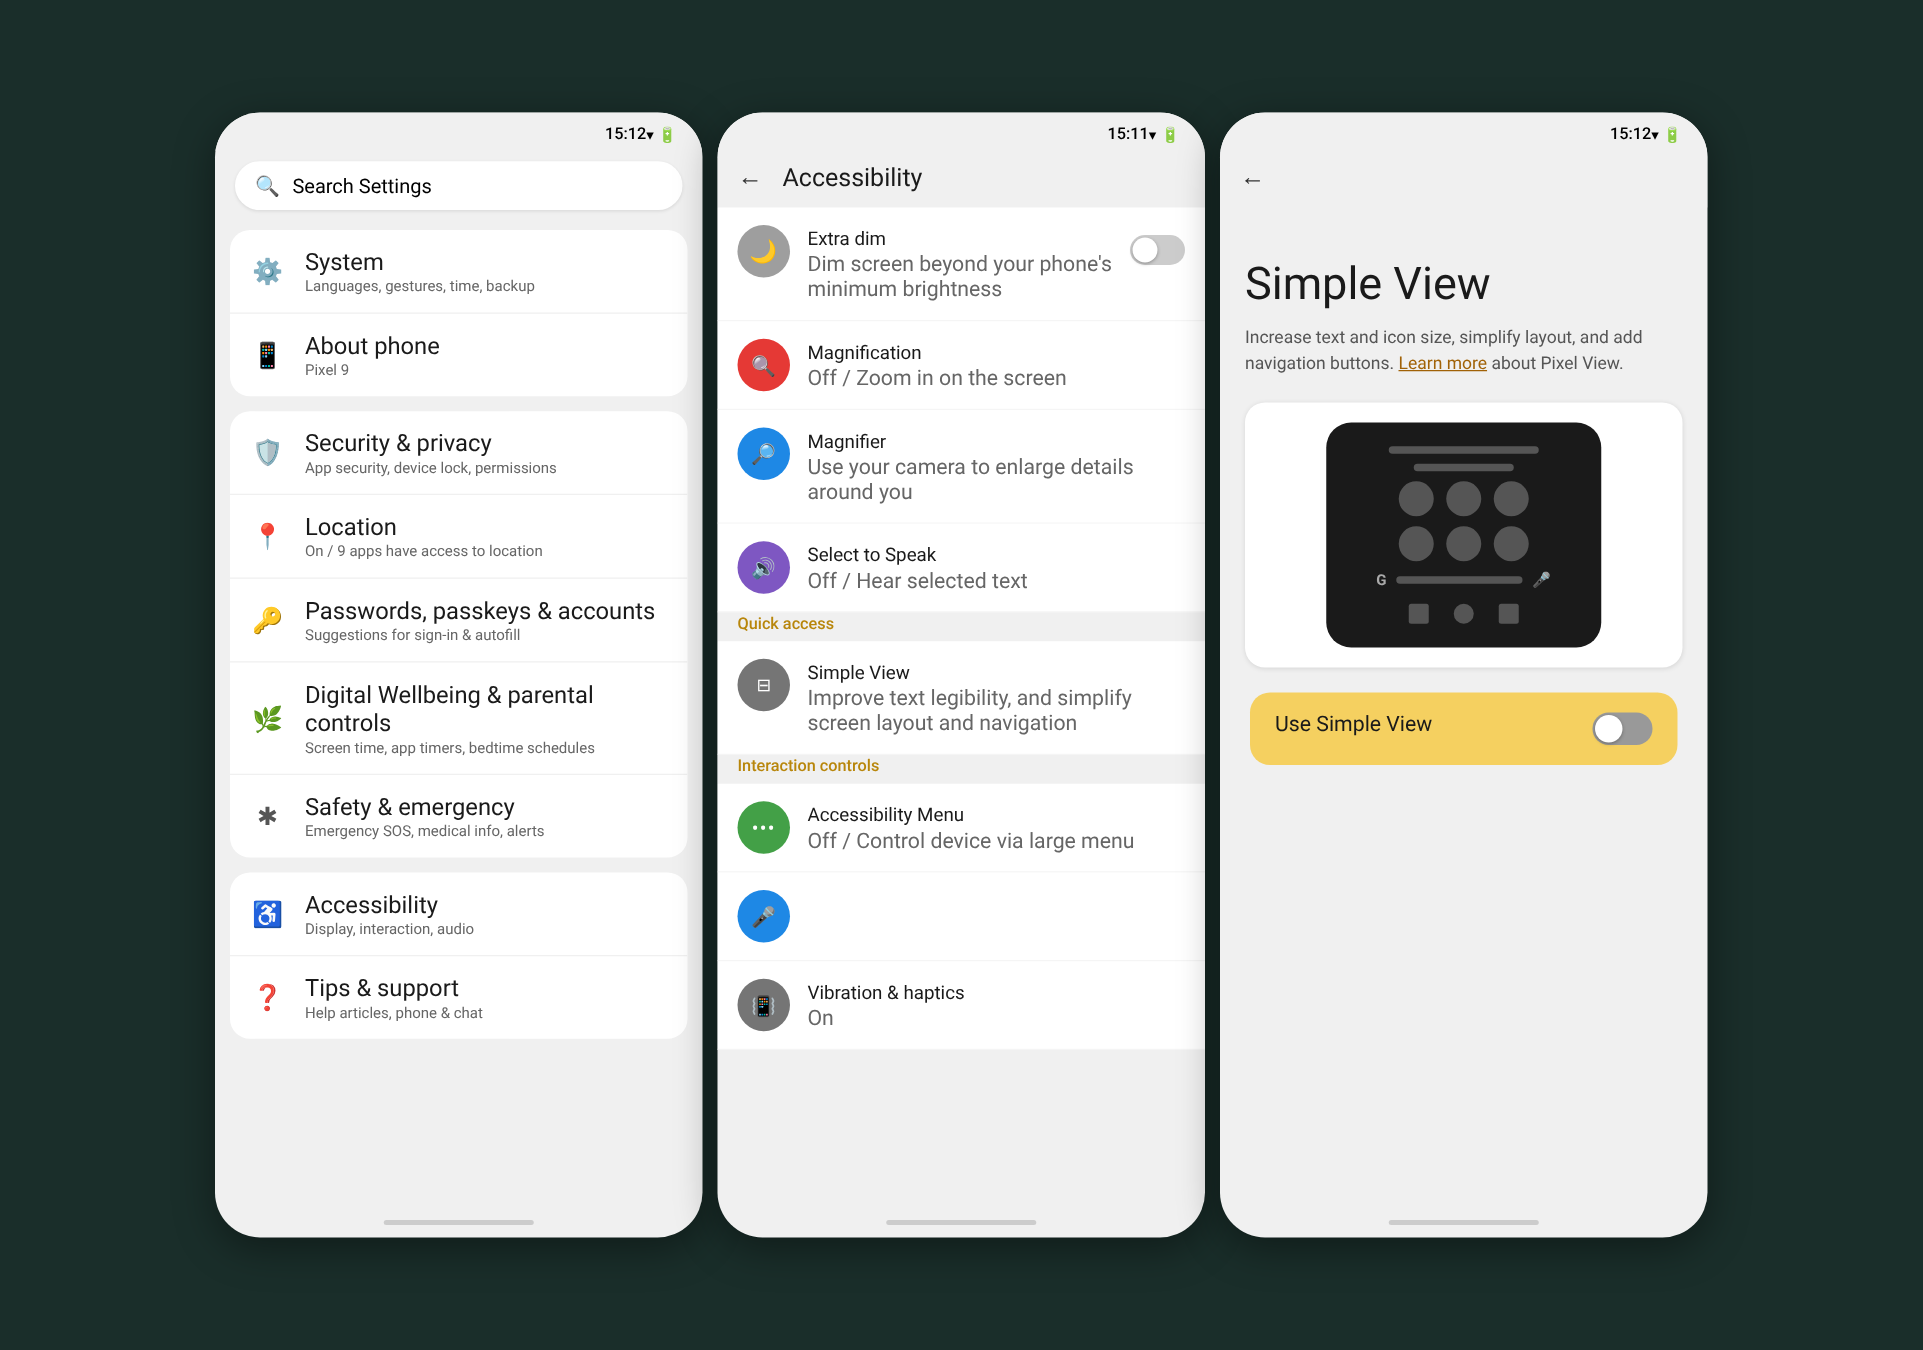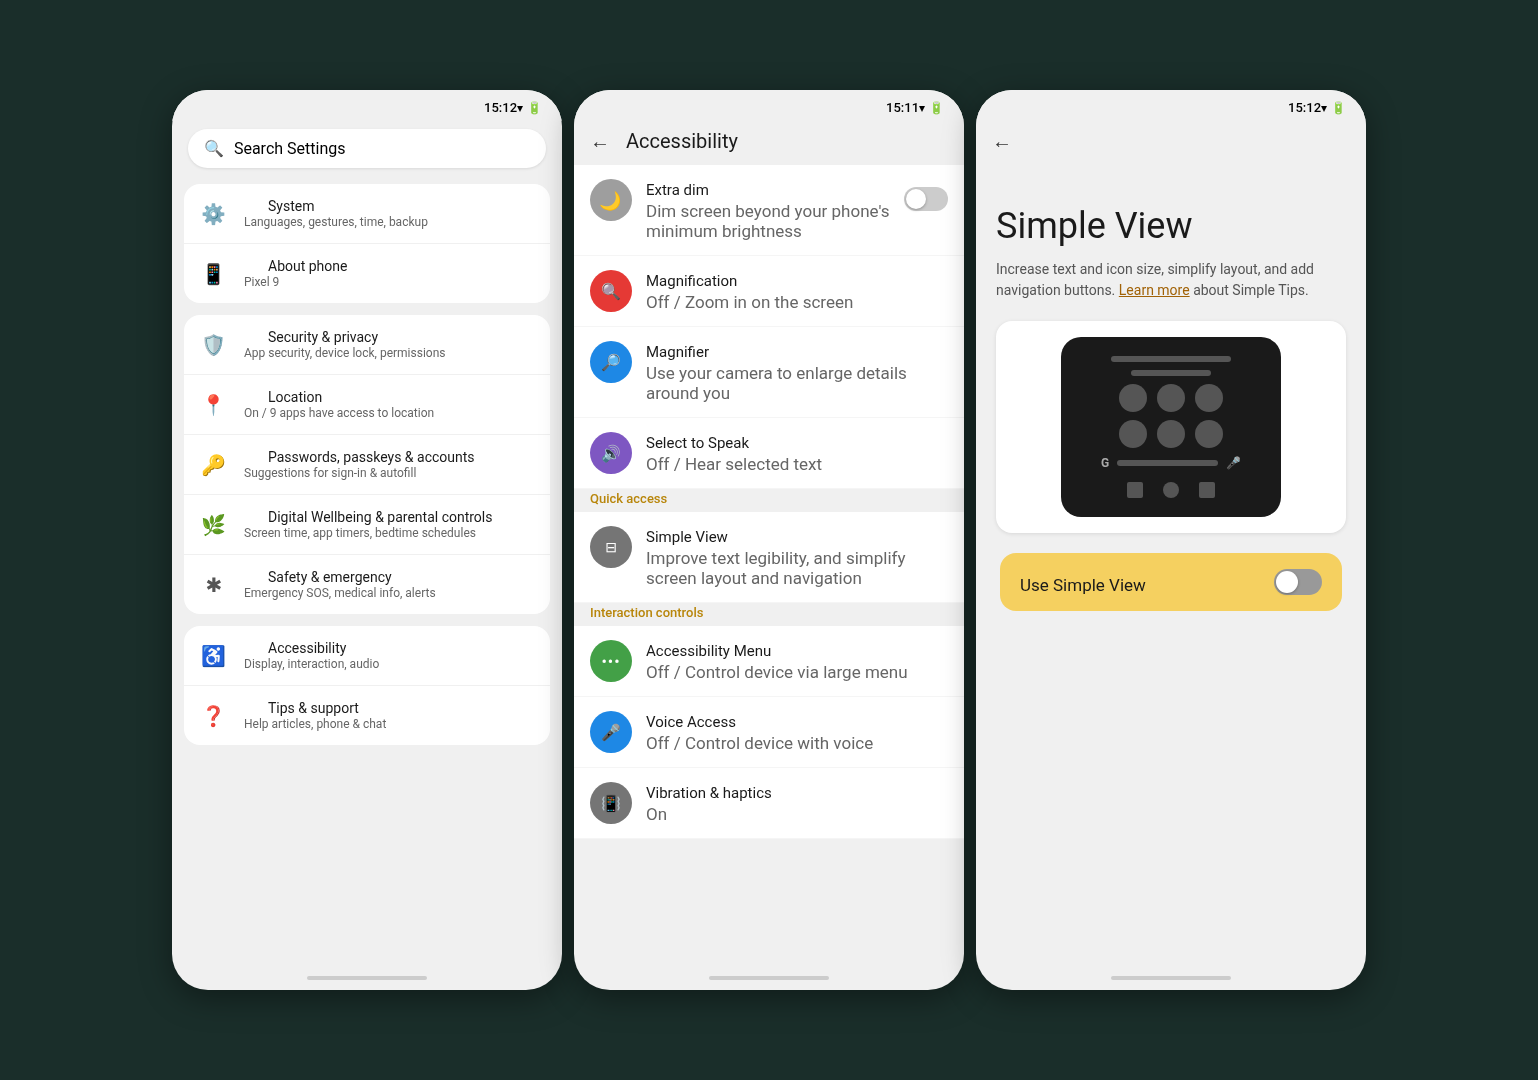--- a/index.html
+++ b/index.html
@@ -95,24 +95,23 @@
       flex-shrink: 0;
     }
     .settings-icon {
       font-size: 20px;
       color: #555;
     }
     .settings-text {
       flex: 1;
     }
     .settings-title {
-      font-size: 14px;
+      font-size: 19px;
       color: #1a1a1a;
       font-weight: 400;
-      margin-left: 24px;
     }
     .settings-subtitle {
       font-size: 12px;
       color: #666;
       margin-top: 1px;
     }
     .home-indicator {
       width: 120px;
       height: 4px;
       background: #ccc;
@@ -295,21 +294,21 @@
     .preview-nav-item {
       width: 16px;
       height: 16px;
       border-radius: 2px;
       background: #555;
     }
     .sv-toggle-bar {
       background: #f5d060;
       border-radius: 16px;
       display: flex;
-      align-items: flex-end;
+      align-items: flex-start;
       justify-content: space-between;
       padding: 16px 20px;
       margin: 0 4px;
     }
     .sv-toggle-label {
       font-size: 17px;
       color: #1a1a1a;
       font-weight: 400;
     }
     .toggle-switch-sv {
@@ -507,24 +506,20 @@
     <div class="acc-item">
       <div class="acc-icon-circle" style="background:#43a047; font-size:16px; letter-spacing:1px;">•••</div>
       <div class="acc-text">
         <div class="acc-title">Accessibility Menu</div>
         <div class="acc-subtitle">Off / Control device via large menu</div>
       </div>
     </div>
 
     <div class="acc-item">
       <div class="acc-icon-circle" style="background:#1e88e5; font-size:16px;">🎤</div>
-      <div class="acc-text">
-        <div class="acc-title">Voice Access</div>
-        <div class="acc-subtitle">Off / Control device with voice</div>
-      </div>
     </div>
 
     <div class="acc-item">
       <div class="acc-icon-circle" style="background:#757575; font-size:16px;">📳</div>
       <div class="acc-text">
         <div class="acc-title">Vibration &amp; haptics</div>
         <div class="acc-subtitle">On</div>
       </div>
     </div>
 
@@ -542,21 +537,21 @@
     </div>
     <div class="top-bar">
       <span class="back-arrow">←</span>
     </div>
 
     <div class="sv-content">
       <div class="sv-title">Simple View</div>
       <div class="sv-desc">
         <span>Increase text and icon size, simplify layout, and add navigation buttons.</span>
         <a href="#">Learn more</a>
-        <span>about Simple Tips.</span>
+        <span>about Pixel View.</span>
       </div>
 
       <div class="sv-preview">
         <div class="phone-preview">
           <div class="preview-line"></div>
           <div class="preview-line" style="width:80px;"></div>
           <div class="preview-dots-row">
             <div class="preview-dot"></div>
             <div class="preview-dot"></div>
             <div class="preview-dot"></div>

